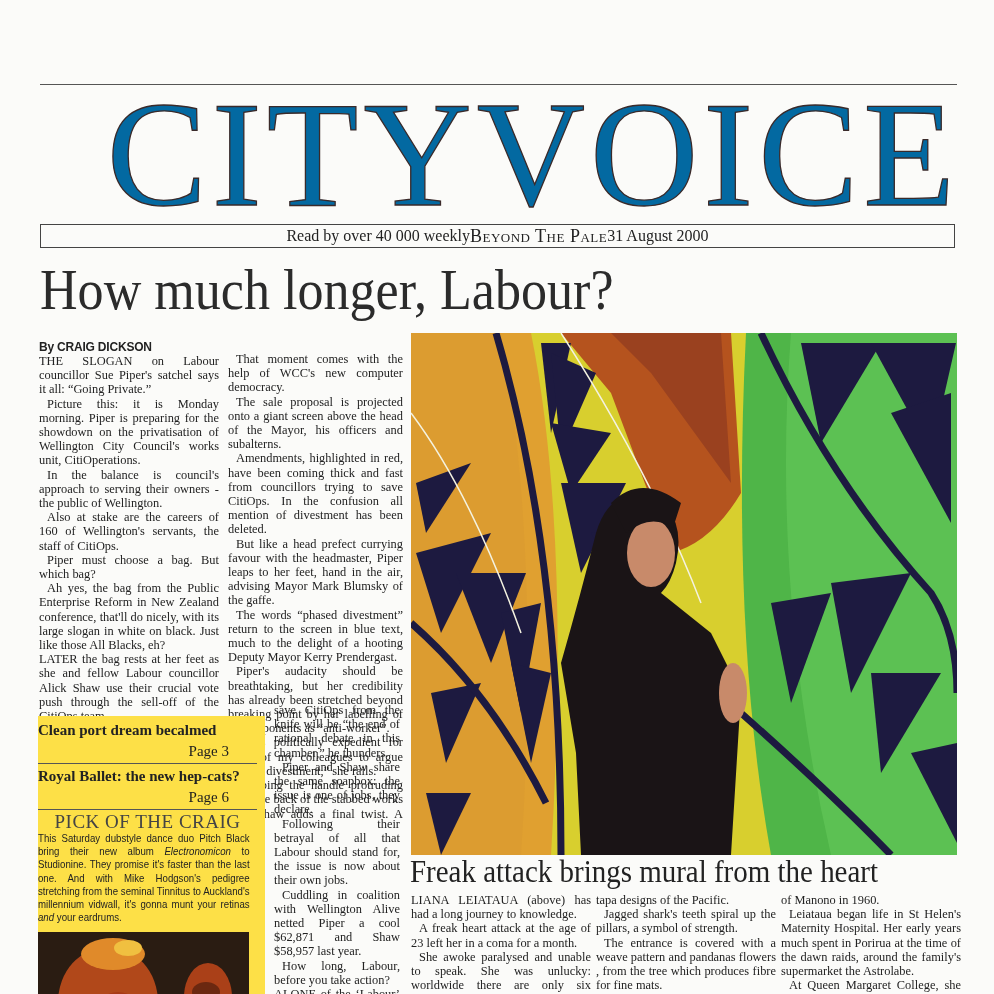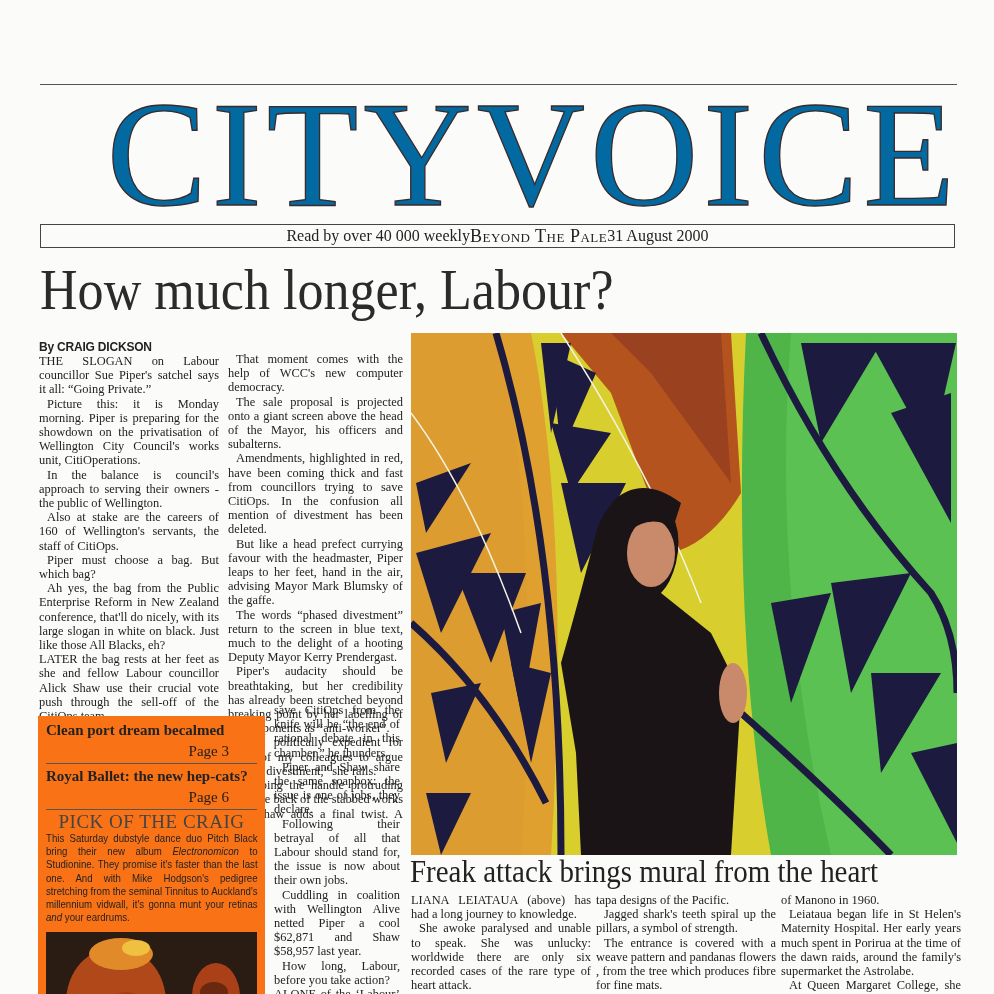--- a/index.html
+++ b/index.html
@@ -36,21 +36,21 @@
   .col p.noind { text-indent:0; }
   .byline {
     font-family:"Liberation Sans", sans-serif; font-weight:bold; font-size:12px;
     letter-spacing:-0.2px; line-height:14px;
   }
   .col1 { left:39px; top:340px; width:180px; }
   .col2 { left:228px; top:352px; width:175px; }
   .col2b { left:228px; top:705px; width:172px; }
   .sidebox {
     left:38px; top:716px; width:227px; height:278px;
-    background:#f97316; box-sizing:border-box; padding:4px 8px 0 8px;
+    background:#fde047; box-sizing:border-box; padding:4px 8px 0 0;
   }
   .teaser { font-family:"Liberation Serif", serif; font-weight:bold; font-size:15px; line-height:20px; color:#222; }
   .teaser-page { text-align:right; font-size:15px; font-family:"Liberation Serif", serif; line-height:22px; padding-right:28px; }
   .rule { height:1px; background:#555; margin:1px 0 2px 0; }
   .pick-title { text-align:center; font-size:19px; line-height:20px; color:#444; letter-spacing:0.5px; }
   .pick-body {
     font-family:"Liberation Sans", sans-serif; font-size:10.5px; line-height:13.2px;
     text-align:justify; color:#222; transform:scaleX(0.92); transform-origin:left; width:230px;
   }
   .pick-photo {
@@ -183,20 +183,21 @@
     <ellipse cx="240" cy="220" rx="24" ry="34" fill="#c88a6a"></ellipse>
     <path d="M200 170 Q230 140 270 170 L262 195 Q240 180 215 200 Z" fill="#1a1416"></path>
     <ellipse cx="322" cy="360" rx="14" ry="30" fill="#c88a6a"></ellipse>
   </svg>
 </div>
 
 <div class="abs caption-headline">Freak attack brings mural from the heart</div>
 
 <div class="abs col c3">
   <p class="noind">LIANA LEIATAUA (above) has had a long journey to knowledge.</p>
+  <p>A freak heart attack at the age of 23 left her in a coma for a month.</p>
   <p>She awoke paralysed and unable to speak. She was unlucky: worldwide there are only six recorded cases of the rare type of heart attack.</p>
 </div>
 <div class="abs col c4">
   <p class="noind">tapa designs of the Pacific.</p>
   <p>Jagged shark's teeth spiral up the pillars, a symbol of strength.</p>
   <p>The entrance is covered with a weave pattern and pandanas flowers , from the tree which produces fibre for fine mats.</p>
   <p>“It's a symbol of bringing everyone together,” says Leiataua, but she's not</p>
 </div>
 <div class="abs col c5">
   <p class="noind">of Manono in 1960.</p>

